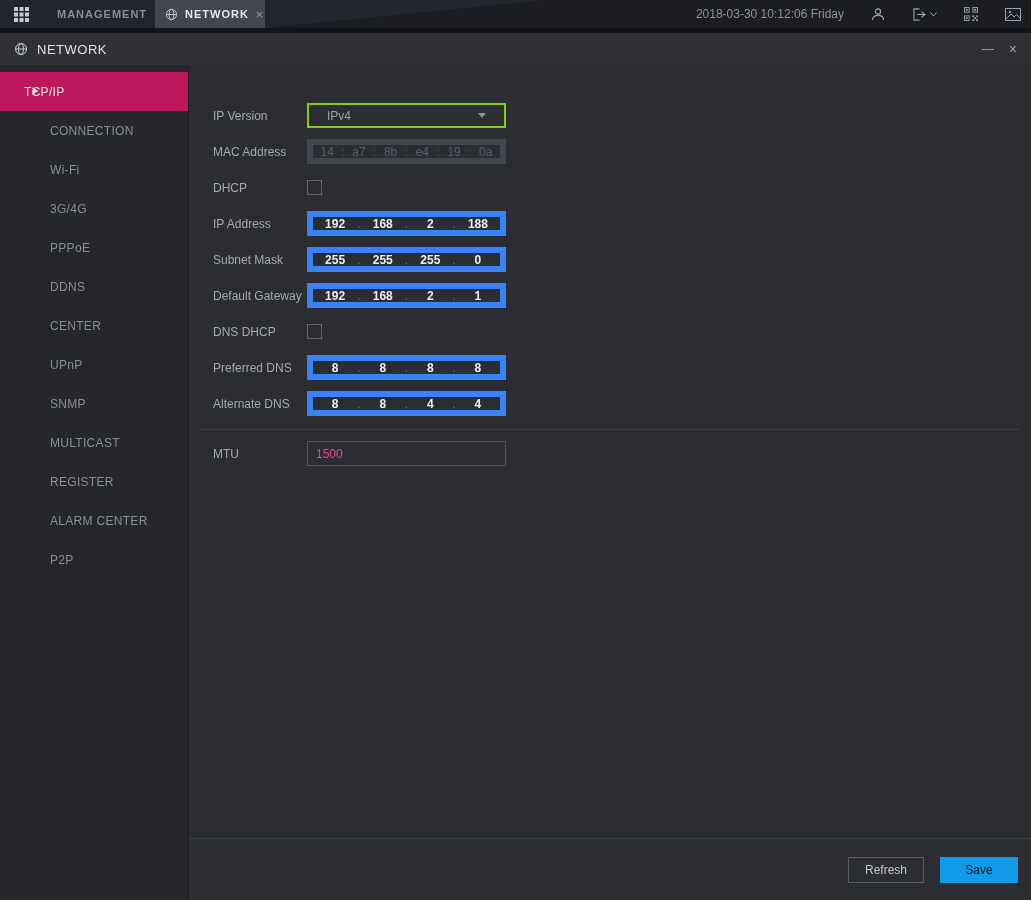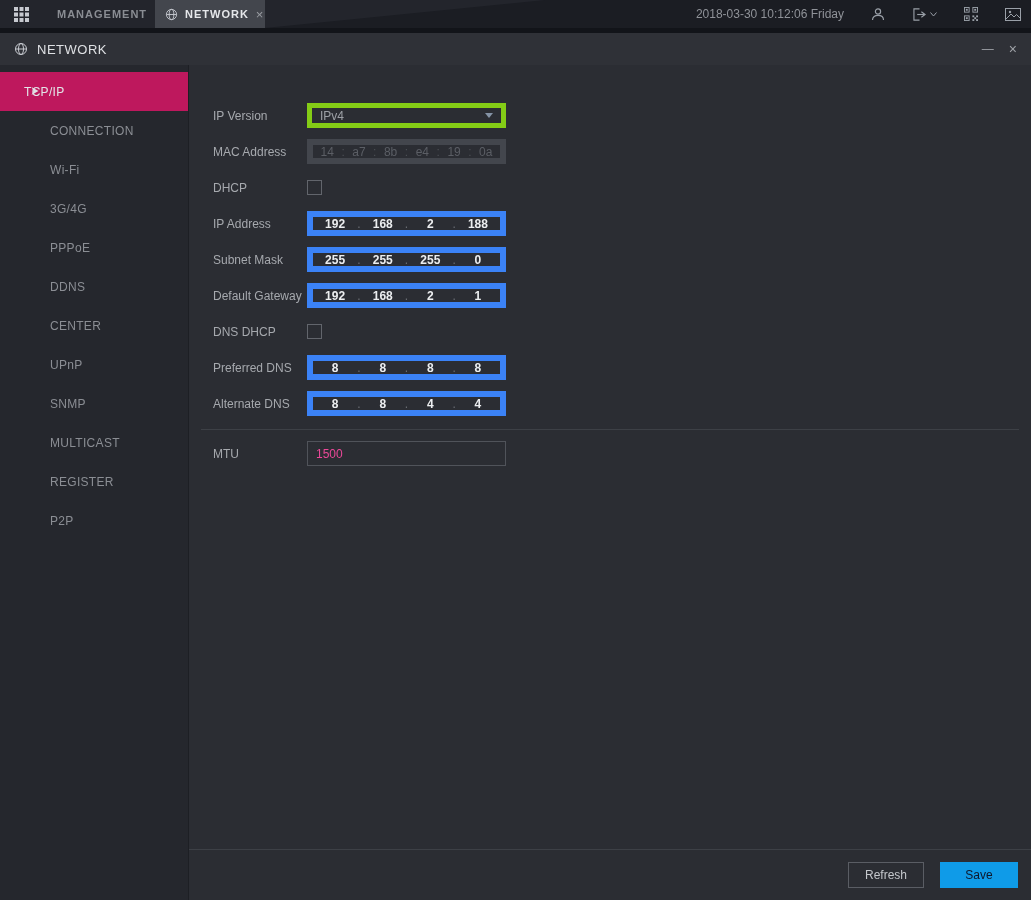--- a/index.html
+++ b/index.html
@@ -72,22 +72,22 @@
   
   .content {
     flex:1; position:relative; background:#2b2d33;
     border-left:1px solid #1d1f24;
   }
   .form { padding:38px 12px 0 24px; }
   .form-row { display:flex; align-items:center; height:25px; margin-bottom:11px; }
   .form-label { width:94px; color:#a6a9ae; font-size:12px; flex-shrink:0; }
 
   .select-box {
-    width:199px; height:25px; border:5px solid #84cc16; background:#2b2d33;
-    display:flex; align-items:center; padding:0 8px; cursor:default;
+    width:199px; height:25px; border:2px solid #84cc16; background:#2b2d33;
+    display:flex; align-items:center; padding:0 18px; cursor:default;
   }
   .select-value { color:#9da0a6; font-size:12px; flex:1; }
   .select-arrow {
     width:0; height:0; border-left:4px solid transparent;
     border-right:4px solid transparent; border-top:5px solid #8593a6;
   }
 
   .segmented {
     width:199px; height:25px; border:6px solid #3b82f6; background:#2b2d33;
     display:flex; align-items:center;
@@ -106,21 +106,21 @@
   .text-input {
     width:199px; height:25px; border:1px solid #50535a; background:#2b2d33;
     color:#ec4899; font-size:12px; padding:0 8px; outline:none;
     font-family:"Liberation Sans","DejaVu Sans",sans-serif;
   }
 
   .divider { height:1px; background:#3d4046; margin:13px 0 11px -12px; }
 
   
   .footer {
-    position:absolute; left:0; right:0; bottom:0; height:51px;
+    position:absolute; left:0; right:0; bottom:0; height:62px;
     border-top:1px solid #3d4046;
     display:flex; align-items:center; justify-content:flex-end;
     gap:16px; padding-right:13px; background:#2b2d33;
   }
   .btn { height:26px; font-size:12px; cursor:default;
          font-family:"Liberation Sans","DejaVu Sans",sans-serif; }
   .btn-refresh { width:76px; background:transparent; border:1px solid #5a5d64; color:#c4c7cc; }
   .btn-save { width:78px; background:#0f9be8; border:none; color:#0f172a; }
 
   svg { display:block; }
@@ -257,20 +257,23 @@
       <div class="side-item">
         <span>SNMP</span>
       </div>
       <div class="side-item">
         <span>MULTICAST</span>
       </div>
       <div class="side-item">
         <span>REGISTER</span>
       </div>
       <div class="side-item">
+        <span>ALARM CENTER</span>
+      </div>
+      <div class="side-item">
         <span>P2P</span>
       </div>
     </div>
 
     <div class="content">
       <div class="form">
 
         <div class="form-row">
           <span class="form-label">IP Version</span>
           <div class="select-box">

